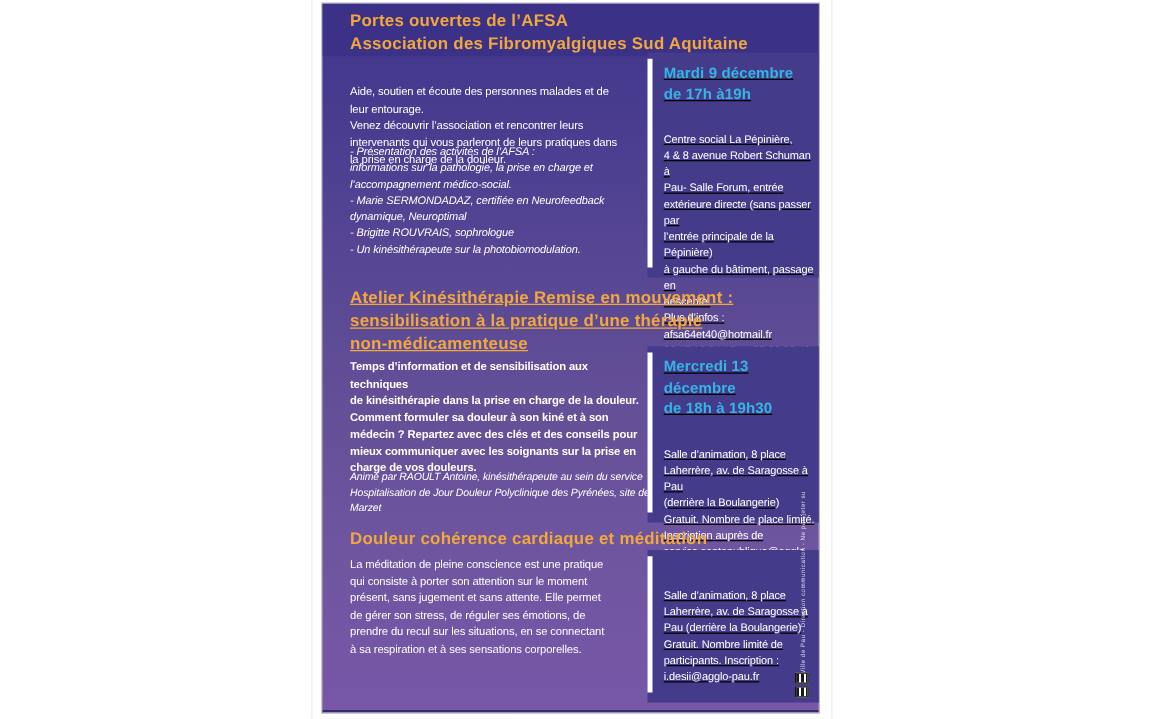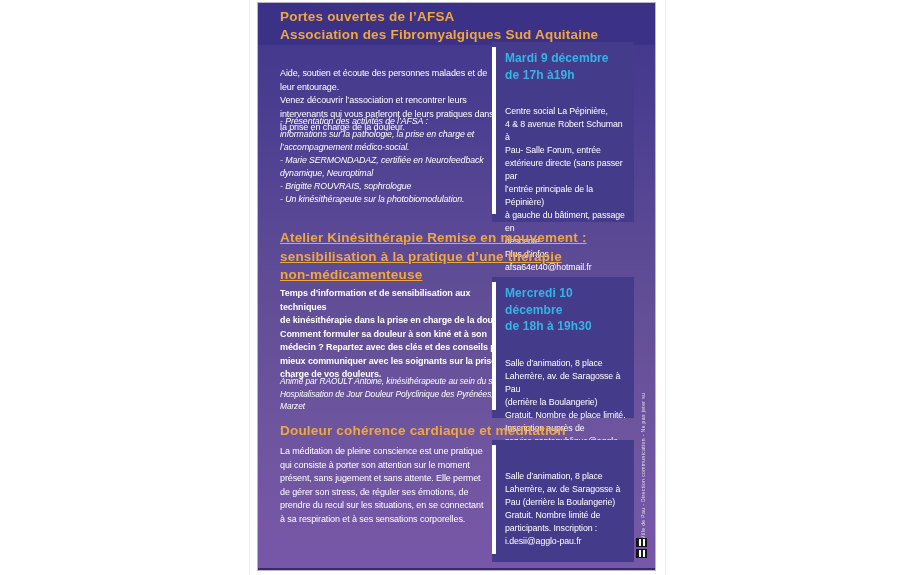--- a/index.html
+++ b/index.html
@@ -37,21 +37,21 @@
     position:absolute;left:22px;color:#ffffff;
     font-size:9px;line-height:13.5px;letter-spacing:-.1px;white-space:pre-line;
   }
   .sec1-intro{top:44px;width:228px;margin-top:20px;}
   .sec1-bullets{top:112px;width:236px;font-style:italic;font-size:8.8px;line-height:13px;}
   .sec2-body{top:284px;width:232px;font-weight:bold;}
   .sec2-credit{top:372px;width:244px;font-style:italic;font-size:8.4px;line-height:12.5px;}
   .sec3-body{top:442px;width:232px;}
 
   .event{
-    position:absolute;left:234px;width:142px;background:#453b8b;
+    position:absolute;left:260px;width:142px;background:#453b8b;text-decoration:underline;
   }
   .event1{top:39px;height:180px;}
   .event2{top:274px;height:141px;}
   .event3{top:437px;height:122px;}
   .event .bar{position:absolute;left:0;top:5px;bottom:8px;width:4px;background:#ffffff;}
   .event .inner{padding:8px 6px 6px 13px;}
   .date{
     color:#35b5e5;font-weight:bold;font-size:12px;line-height:16.5px;
     white-space:pre-line;letter-spacing:.1px;
   }
@@ -129,21 +129,21 @@
 médecin ? Repartez avec des clés et des conseils pour
 mieux communiquer avec les soignants sur la prise en
 charge de vos douleurs.</div>
   <div class="body-text sec2-credit">Animé par RAOULT Antoine, kinésithérapeute au sein du service
 Hospitalisation de Jour Douleur Polyclinique des Pyrénées, site de
 Marzet</div>
 
   <div class="event event2">
     <div class="bar"></div>
     <div class="inner">
-      <div class="date">Mercredi 10
+      <div class="date">Mercredi 13
 décembre
 de 18h à 19h30</div>
       <div class="venue">Salle d’animation, 8 place
 Laherrère, av. de Saragosse à Pau
 (derrière la Boulangerie)
 Gratuit. Nombre de place limité.
 Inscription auprès de
 service.santepublique@agglo-pau.fr</div>
     </div>
   </div>

